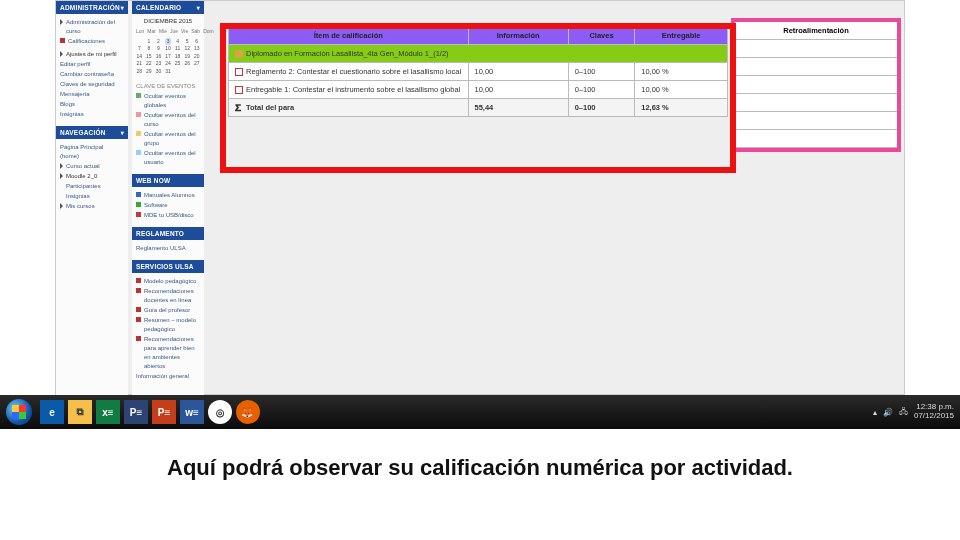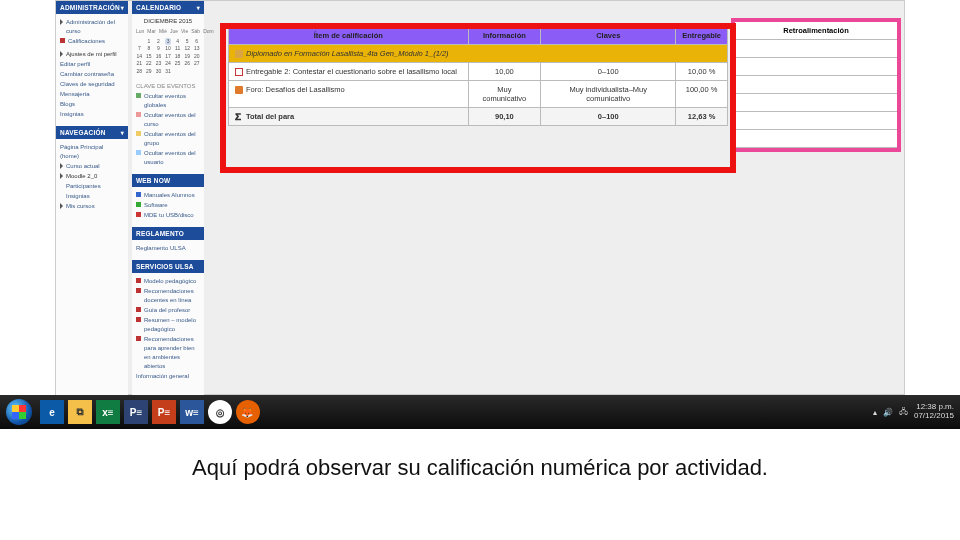--- a/index.html
+++ b/index.html
@@ -18,23 +18,23 @@
   .calgrid { font-size:5px; color:#555; }
   .calgrid .days { display:flex; gap:3px; margin-bottom:2px; color:#777;}
   .calgrid .row { display:flex; gap:3px; }
   .calgrid .row span { width:8px; text-align:center; }
   .calgrid .today { background:#cfdcf0; border-radius:2px;}
   .claveevt { color:#888; font-size:6px; padding:2px 4px; }
   .gradewrap { position:absolute; top:25px; left:172px; width:500px; }
   .gradetable { width:100%; border-collapse:collapse; background:#fff; font-size:7.5px; color:#333;}
   .gradetable th, .gradetable td { border:1px solid #bbb; padding:4px 6px; text-align:left; vertical-align:top; }
   .gradetable th { text-align:center; font-weight:bold; background:#8b5cf6; color:#222; }
-  .gradetable td.center { text-align:center; }
+  .gradetable td.center { text-align:left; }
   .gradetable .totalrow td { font-weight:bold; background:#f4f4f4; }
-  .gradetable .courserow td { background:#eab308;font-style:italic; }
+  .gradetable .courserow td { background:#84cc16; }
   .redframe { position:absolute; border:6px solid #e11; top:22px; left:164px; width:516px; height:150px; pointer-events:none; }
   .retrocol { position:absolute; top:17px; left:675px; width:170px; border:4px solid #ec4899; background:#fff;}
   .retrocol .hdr { text-align:center; font-size:7.5px; font-weight:bold; padding:4px 0; border-bottom:1px solid #bbb;}
   .retrocol .cell { height:18px; border-bottom:1px solid #bbb;}
   .ico { width:8px; height:8px; display:inline-block; margin-right:3px; vertical-align:middle; }
   .ico.folder { background:#d9a441; border-radius:1px; }
   .ico.quiz { background:#fff; border:1px solid #c33; }
   .ico.forum { background:#e07b2e; border-radius:1px; }
   .ico.sigma { color:#333; font-weight:bold; font-size:9px; line-height:8px; }
   .taskbar { position:absolute; top:395px; left:0; width:100%; height:34px; background:linear-gradient(#2a2a2a,#0b0b0b); display:flex; align-items:center; padding:0 6px; color:#ddd; font-size:8px; }
@@ -44,21 +44,21 @@
   .tbicon.ie { background:#0a5aa8; color:#fff;}
   .tbicon.fx { background:#f5c04a; color:#333;}
   .tbicon.xl { background:#107c41; color:#fff;}
   .tbicon.pb { background:#2d4373; color:#fff;}
   .tbicon.pp { background:#c43e1c; color:#fff;}
   .tbicon.wd { background:#2b579a; color:#fff;}
   .tbicon.ch { background:#fff; color:#333; border-radius:50%;}
   .tbicon.ff { background:#e66000; color:#fff; border-radius:50%;}
   .tray { margin-left:auto; display:flex; align-items:center; gap:6px;}
   .clock { text-align:right; line-height:1.1;}
-  .caption { position:absolute; top:455px; left:0; width:100%; text-align:center; font-size:22px; font-weight:normal; color:#111;}
+  .caption { position:absolute; top:455px; left:0; width:100%; text-align:center; font-size:22px; font-weight:bold; color:#111;}
   .chev { font-size:6px; }
 </style>
 </head>
 <body>
 <div class="page">
 
 <div class="screenshot">
   <div class="sidebars">
 
     <div class="col">
@@ -272,34 +272,34 @@
             <tr>
         <th style="width:48%">Ítem de calificación</th>
         <th>Información</th>
         <th>Claves</th>
         <th>Entregable</th>
       </tr>
       <tr class="courserow">
         <td colspan="4"><span class="ico folder"></span><span>Diplomado en Formación Lasallista_4ta Gen_Módulo 1_(1/2)</span></td>
       </tr>
       <tr>
-        <td><span class="ico quiz"></span><span>Entregable 2: Contestar el cuestionario sobre el lasallismo local</span></td>
+        <td><span class="ico quiz"></span><span>Reglamento 2: Contestar el cuestionario sobre el lasallismo local</span></td>
         <td class="center">10,00</td>
         <td class="center">0–100</td>
         <td class="center">10,00 %</td>
       </tr>
       <tr>
-        <td><span class="ico forum"></span><span>Foro: Desafíos del Lasallismo</span></td>
-        <td class="center">Muy comunicativo</td>
-        <td class="center">Muy individualista–Muy comunicativo</td>
-        <td class="center">100,00 %</td>
+        <td><span class="ico quiz"></span><span>Entregable 1: Contestar el instrumento sobre el lasallismo global</span></td>
+        <td class="center">10,00</td>
+        <td class="center">0–100</td>
+        <td class="center">10,00 %</td>
       </tr>
       <tr class="totalrow">
         <td><span class="ico sigma">𝚺</span><span>Total del para</span></td>
-        <td class="center">90,10</td>
+        <td class="center">55,44</td>
         <td class="center">0–100</td>
         <td class="center">12,63 %</td>
       </tr>
     </tbody>
         </table>
   </div>
 
   <div class="retrocol">
     <div class="hdr">Retroalimentación</div>
     <div class="cell"></div>

